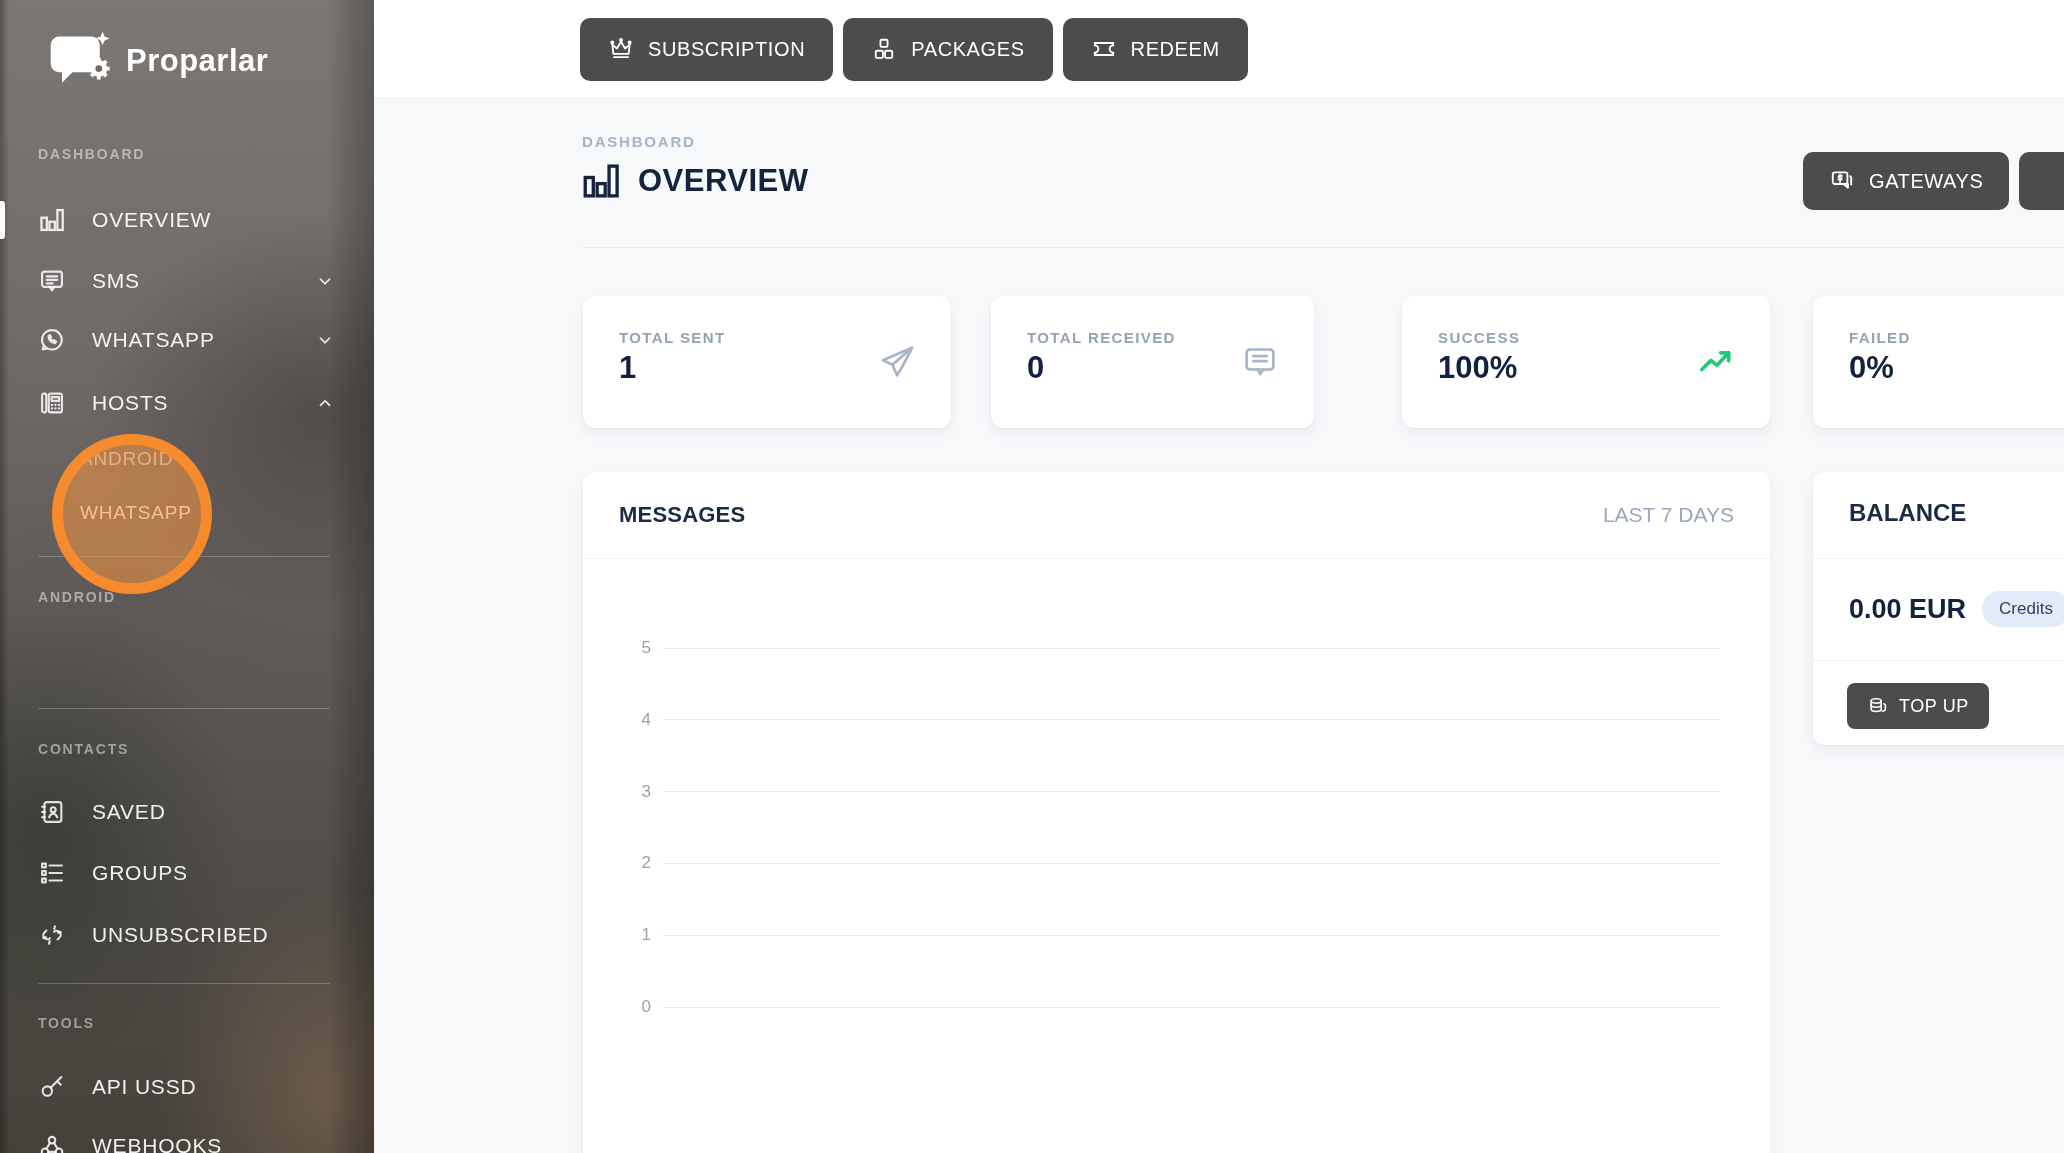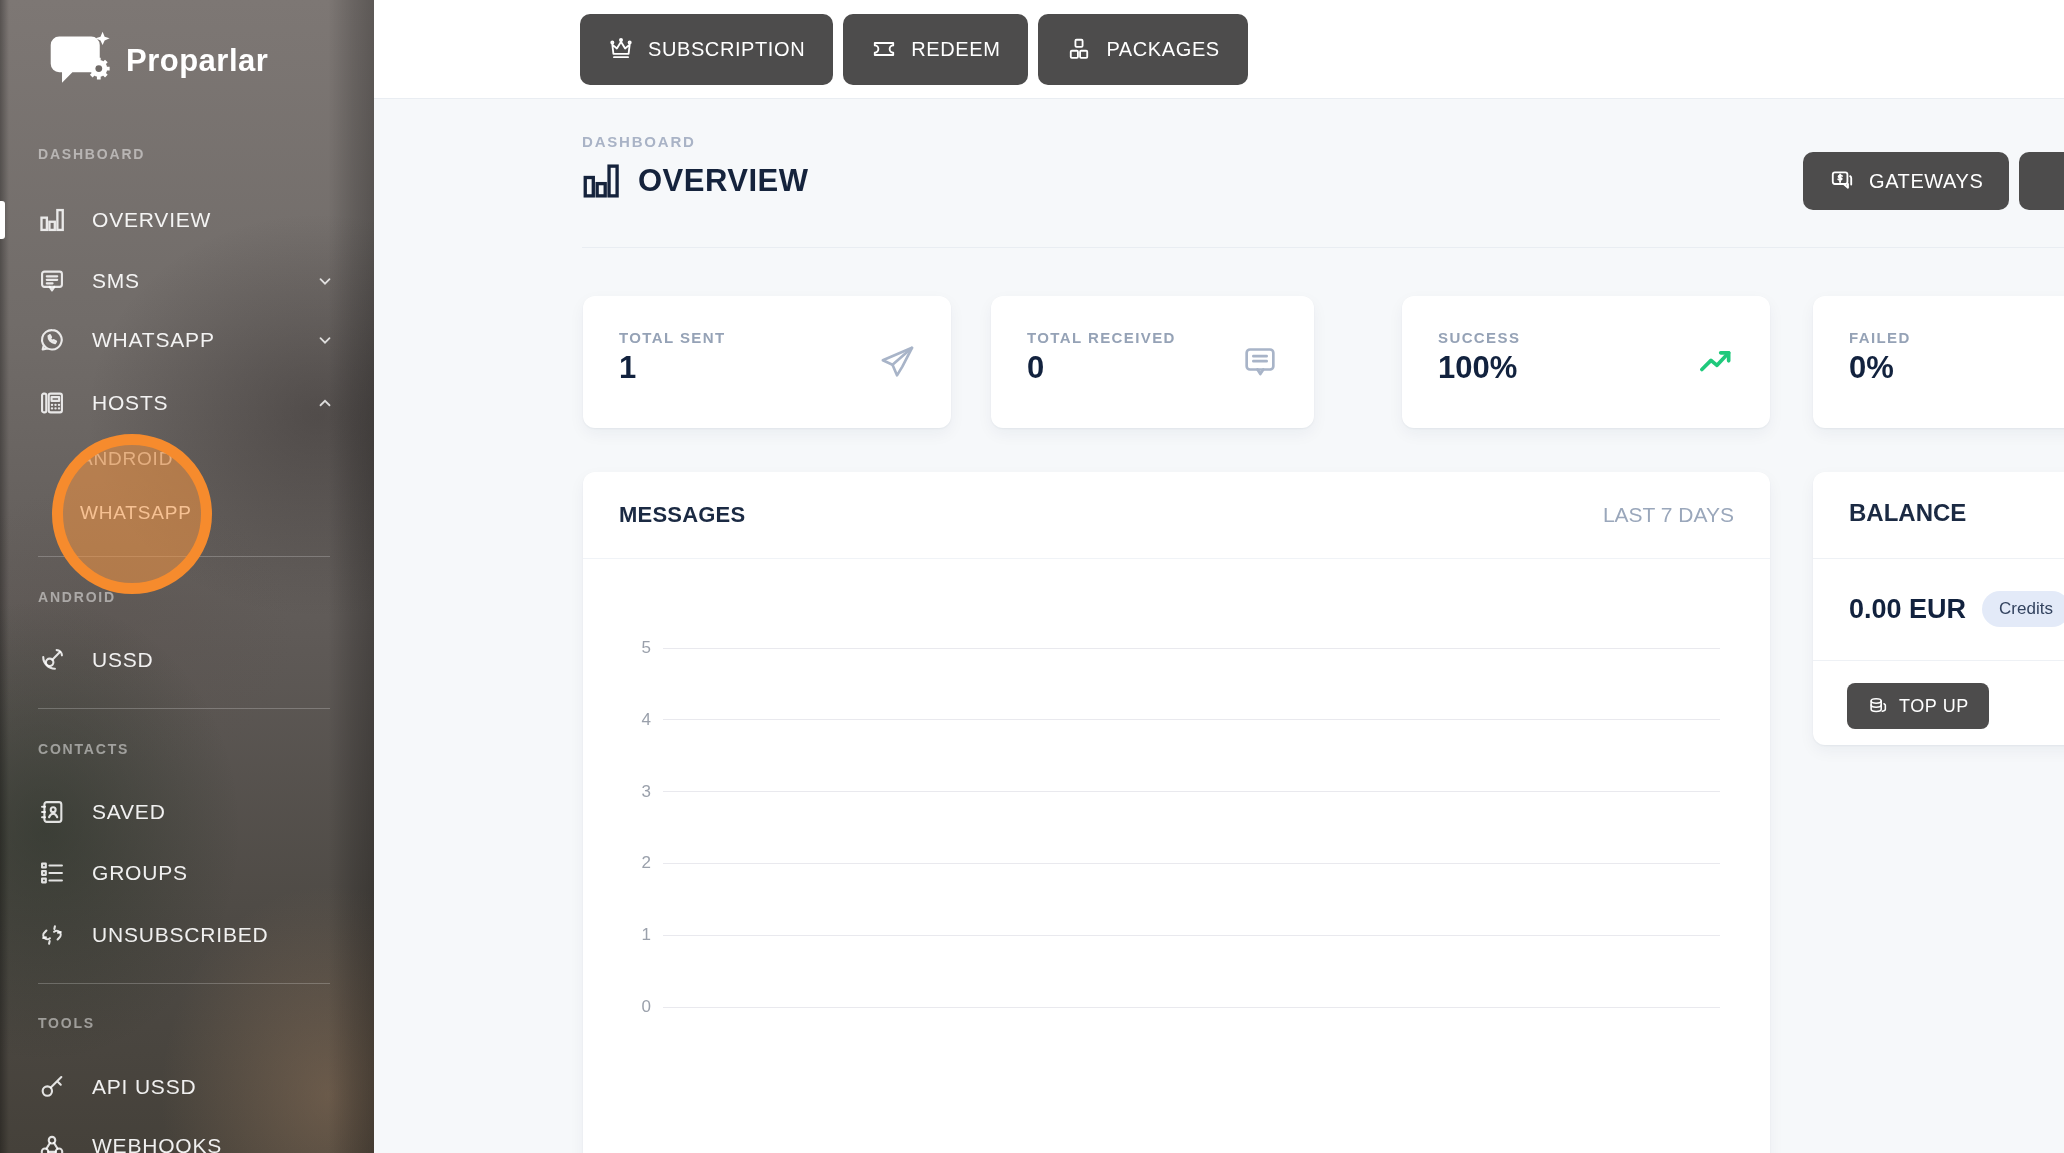--- a/index.html
+++ b/index.html
@@ -54,21 +54,21 @@
   .main{ position:absolute; left:374px; top:0; right:0; bottom:0; }
 
   .topbar{ position:absolute; top:0; left:0; right:0; height:99px; background:#fff;
     border-bottom:1px solid #e9edf2; display:flex; align-items:center; }
   .topbar-buttons{ display:flex; gap:10px; margin-left:206px; }
 
   .btn-dark{ background:#4d4c4c; color:#fff; border:none; border-radius:10px;
     display:inline-flex; align-items:center; gap:14px; font-family:inherit;
     font-size:20px; letter-spacing:0.6px; cursor:pointer; }
   .btn-dark .btn-icon{ width:26px; height:26px; color:#fff; flex:none; }
-  .topbar-buttons .btn-dark{ height:71px; padding:16px 28px; }
+  .topbar-buttons .btn-dark{ height:63px; padding:16px 28px; }
 
   .breadcrumb{ position:absolute; left:208px; top:133px; font-size:15px; font-weight:bold;
     letter-spacing:1.8px; color:#a9b3c6; }
   .title-row{ position:absolute; left:206px; top:160px; display:flex; align-items:center; gap:16px; color:#15233c; }
   .title-row .title-icon{ width:42px; height:42px; color:#15233c; }
   .page-title{ font-size:31px; font-weight:bold; letter-spacing:0.5px; }
   .header-divider{ position:absolute; top:247px; left:208px; right:0; height:1px; background:#e9edf2; }
 
   .header-actions{ position:absolute; top:152px; left:1429px; display:flex; gap:10px; }
   .header-actions .btn-dark{ height:58px; padding:0 26px;justify-content:flex-end; }
@@ -197,31 +197,20 @@
   <div class="sub-item" style="top:440px">
     <span>ANDROID</span>
   </div>
   <div class="sub-item" style="top:494px; color:rgba(255,255,255,0.95)">
     <span>WHATSAPP</span>
   </div>
 
   <div class="side-divider" style="top:556px"></div>
   <div class="section-label" style="top:589px">ANDROID</div>
 
-  <div class="nav-item" style="top:638px">
-    <span class="nav-icon">
-      <svg viewBox="0 0 24 24" fill="none" stroke="currentColor" stroke-width="1.8" stroke-linecap="round" stroke-linejoin="round">
-        <path d="M4.5 9.5A10 10 0 0 0 14.5 19.5"></path>
-        <circle cx="10" cy="14" r="3.2"></circle>
-        <path d="M12.3 11.7L19 5"></path>
-        <path d="M16 3.5a4.5 4.5 0 0 1 4.5 4.5"></path>
-      </svg>
-    </span>
-    <span>USSD</span>
-  </div>
 
   <div class="side-divider" style="top:708px"></div>
   <div class="section-label" style="top:741px">CONTACTS</div>
 
   <div class="nav-item" style="top:790px">
     <span class="nav-icon">
       <svg viewBox="0 0 24 24" fill="none" stroke="currentColor" stroke-width="1.8" stroke-linecap="round" stroke-linejoin="round">
         <rect x="5.5" y="3.5" width="14.5" height="17" rx="2"></rect>
         <path d="M3.5 7.5h2.5M3.5 12h2.5M3.5 16.5h2.5"></path>
         <circle cx="13" cy="10" r="2.1"></circle>
@@ -294,34 +283,34 @@
             <circle cx="4" cy="6" r="1"></circle>
               <circle cx="12" cy="3.8" r="1"></circle>
               <circle cx="20" cy="6" r="1"></circle>
           </svg>
         </span>
         <span>SUBSCRIPTION</span>
       </button>
       <button class="btn-dark">
         <span class="btn-icon">
           <svg viewBox="0 0 24 24" fill="none" stroke="currentColor" stroke-width="1.7" stroke-linejoin="round">
-            <path d="M3.5 6.5h17v2.2a3.3 3.3 0 0 0 0 6.6v2.2h-17v-2.2a3.3 3.3 0 0 0 0-6.6z"></path>
-          </svg>
-        </span>
-        <span>REDEEM</span>
-      </button>
-      <button class="btn-dark">
-        <span class="btn-icon">
-          <svg viewBox="0 0 24 24" fill="none" stroke="currentColor" stroke-width="1.7" stroke-linejoin="round">
             <rect x="8.7" y="3.5" width="6.6" height="6.6" rx="1"></rect>
               <rect x="4.4" y="13.6" width="6.6" height="6.6" rx="1"></rect>
               <rect x="13" y="13.6" width="6.6" height="6.6" rx="1"></rect>
           </svg>
         </span>
         <span>PACKAGES</span>
+      </button>
+      <button class="btn-dark">
+        <span class="btn-icon">
+          <svg viewBox="0 0 24 24" fill="none" stroke="currentColor" stroke-width="1.7" stroke-linejoin="round">
+            <path d="M3.5 6.5h17v2.2a3.3 3.3 0 0 0 0 6.6v2.2h-17v-2.2a3.3 3.3 0 0 0 0-6.6z"></path>
+          </svg>
+        </span>
+        <span>REDEEM</span>
       </button>
     </div>
   </div>
 
   <div class="breadcrumb">DASHBOARD</div>
 
   <div class="title-row">
     <span class="title-icon">
       <svg viewBox="0 0 24 24" fill="none" stroke="currentColor" stroke-width="1.9">
         <rect x="3" y="10" width="4.6" height="10.5"></rect>

